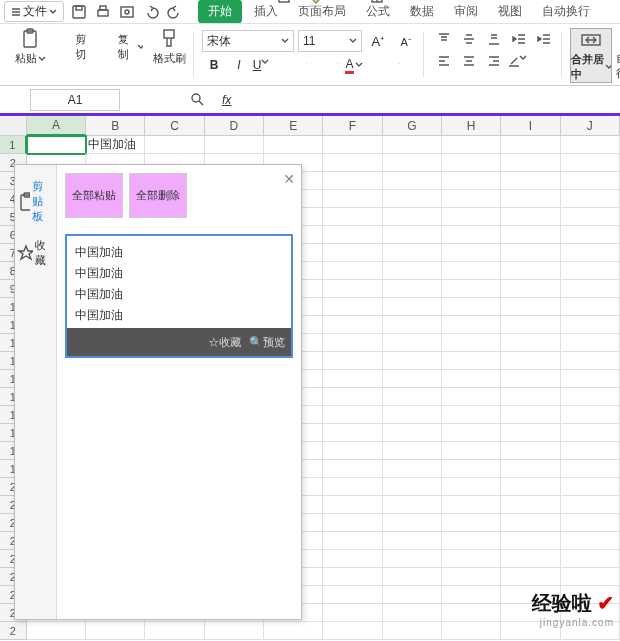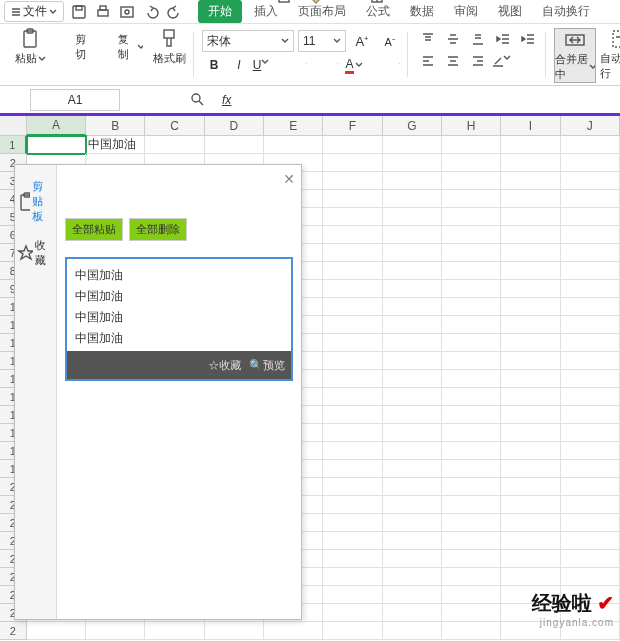--- a/index.html
+++ b/index.html
@@ -21,26 +21,26 @@
   .rgroup::after{content:"";position:absolute;right:0;top:4px;bottom:8px;width:1px;background:#e0e0e0;}
   .rgroup.noborder::after{display:none;}
   .big-btn { display:flex; flex-direction:column; align-items:center; width:42px; cursor:pointer; gap:1px;}
   .big-btn .ic{width:22px;height:22px;display:flex;align-items:center;justify-content:center;}
   .big-btn .lbl{font-size:11px;display:flex;align-items:center;gap:1px;}
   .small-row{display:flex;align-items:center;gap:4px;height:26px;}
   .small-btn{display:flex;align-items:center;gap:2px;padding:2px 4px;cursor:pointer;font-size:11px;}
   .small-btn .ic{width:16px;height:16px;display:flex;align-items:center;justify-content:center;}
   .dd{width:8px;height:8px;}
   .font-name{width:92px;height:22px;border:1px solid #ccc;font-size:12px;padding:0 4px;display:flex;align-items:center;justify-content:space-between;}
-  .font-size{width:48px;height:22px;border:1px solid #ccc;font-size:12px;padding:0 4px;display:flex;align-items:center;justify-content:space-between;}
+  .font-size{width:64px;height:22px;border:1px solid #ccc;font-size:12px;padding:0 4px;display:flex;align-items:center;justify-content:space-between;}
   .icon-row{display:flex;gap:1px;align-items:center;}
   .ibtn{width:24px;height:22px;display:flex;align-items:center;justify-content:center;cursor:pointer;}
   .ibtn svg{width:14px;height:14px;}
   .ibtn2{width:30px;height:22px;display:flex;align-items:center;justify-content:center;cursor:pointer;gap:1px;}
-  .merge-btn{background:#e8e8e8;border:1px solid #aaa;}
+  .merge-btn{background:#e8e8e8;border:1px solid #aaa;font-weight:bold;}
   
   
   .fxbar{height:30px;border-bottom:3px solid #6d28d9;display:flex;align-items:center;}
   .namebox{width:90px;height:22px;border:1px solid #ccc;margin-left:30px;display:flex;align-items:center;justify-content:center;font-size:12px;}
   .fx-icons{display:flex;align-items:center;gap:16px;margin-left:70px;text-decoration:underline;}
   .fx-input{flex:1;height:22px;padding:0 6px;}
   
   
   .grid-area{position:relative;height:calc(641px - 24px - 62px - 30px);overflow:hidden;}
   .col-headers{display:flex;height:20px;position:absolute;top:0;left:0;right:0;background:#f4f4f4;}
@@ -54,21 +54,21 @@
   .cell{width:62px;border-right:1px solid #e0e0e0;border-bottom:1px solid #e0e0e0;font-size:12px;padding:0 2px;overflow:hidden;white-space:nowrap;}
   .cell.active{outline:2px solid #22a055;outline-offset:-1px;}
   
   
   .clip-panel{position:absolute;left:14px;top:164px;width:288px;height:456px;background:#fff;border:1px solid #bbb;box-shadow:2px 2px 6px rgba(0,0,0,0.15);display:flex;}
   .clip-side{width:42px;background:#f5f5f5;border-right:1px solid #ddd;display:flex;flex-direction:column;align-items:center;padding-top:8px;gap:2px;}
   .clip-tab{display:flex;flex-direction:row;align-items:center;padding:6px 2px;font-size:11px;cursor:pointer;gap:2px;width:100%;}
   .clip-tab.active{color:#1a7de0;}
   .clip-main{flex:1;padding:8px;position:relative;}
   .clip-toolbar{display:flex;gap:6px;align-items:center;}
-  .clip-toolbtn{border:1px solid #ccc;background:#84cc16;padding:3px 6px;font-size:11px;cursor:pointer;margin-top:45px;}
+  .clip-toolbtn{border:1px solid #ccc;background:#f0abfc;padding:14px 6px;font-size:11px;cursor:pointer;}
   .clip-close{position:absolute;right:6px;top:6px;cursor:pointer;font-size:14px;color:#888;}
   .clip-list{margin-top:16px;border:2px solid #4a90d9;padding:6px 4px 0 4px;}
   .clip-item{font-size:12px;padding:2px 4px;}
   .clip-actions{background:#555;color:#ddd;display:flex;align-items:center;height:22px;padding:14px 6px;font-size:11px;justify-content:space-between;margin:2px -4px 0 -4px;}
   .clip-actions .r{display:flex;gap:8px;}
   .wm-wrap{position:absolute;right:6px;bottom:13px;text-align:right;}
   .wm-title{font-size:20px;font-weight:bold;color:#111;}
   .wm-title .c{color:#d00;}
   .wm-url{font-size:10px;color:#999;letter-spacing:1px;}
   

